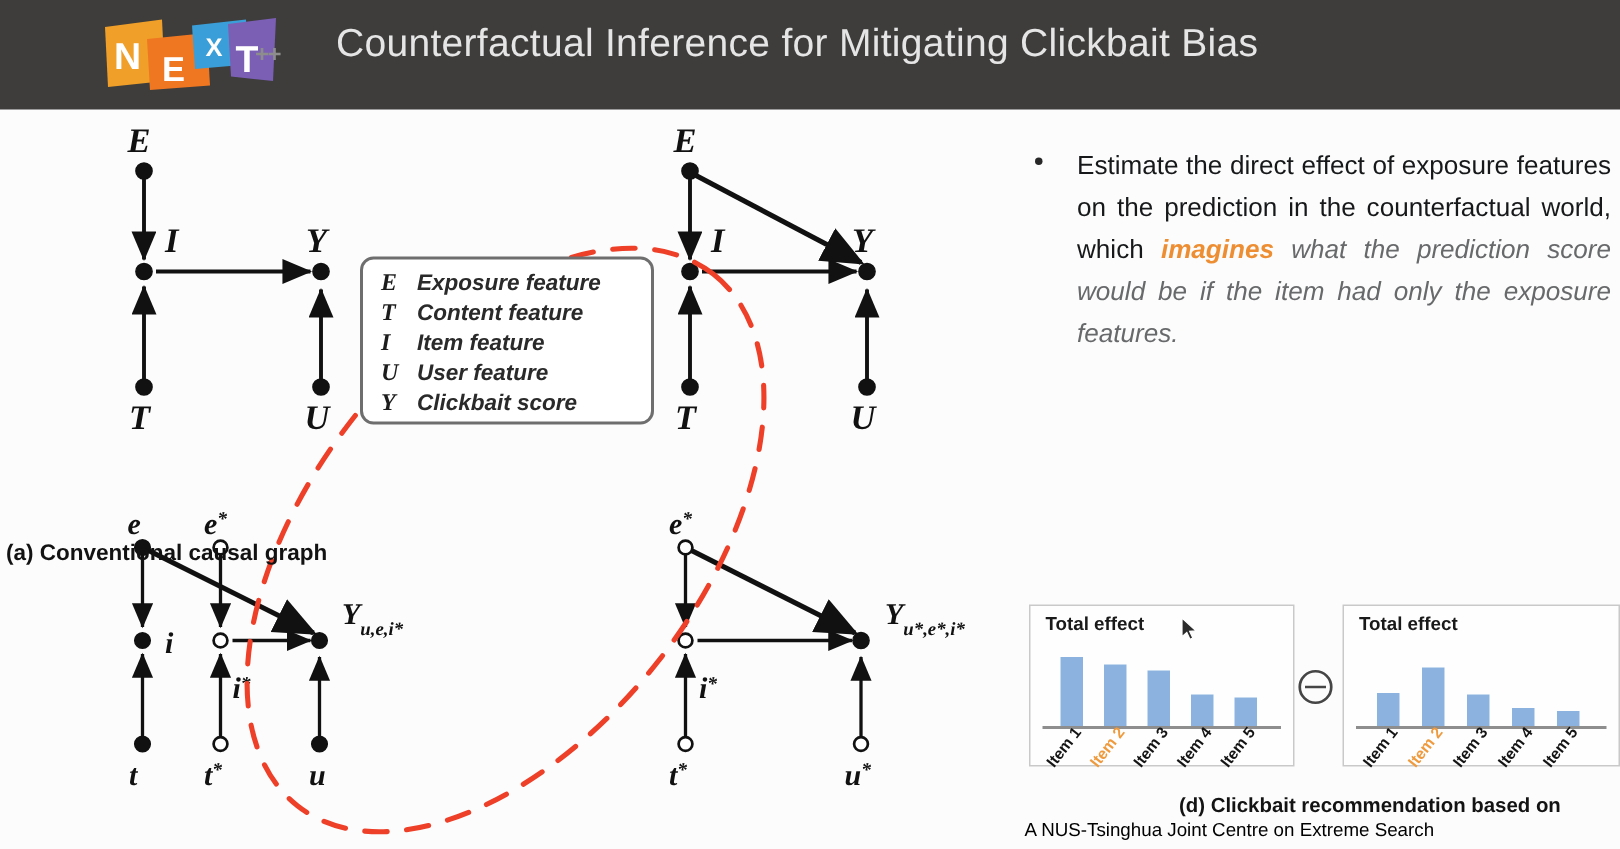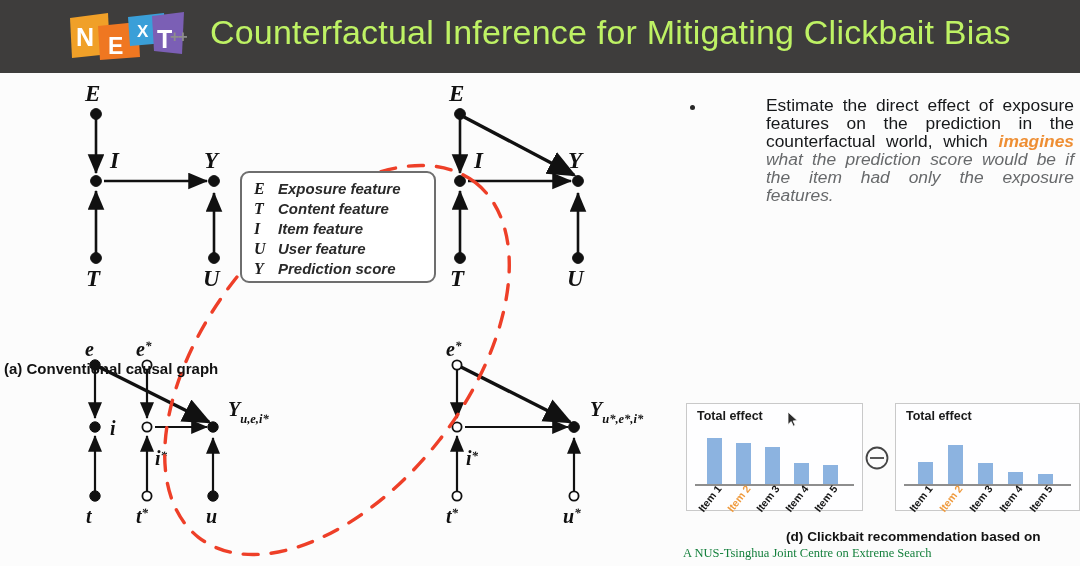--- a/index.html
+++ b/index.html
@@ -17,22 +17,22 @@
     background:#3e3d3c;
   }
   .logo{position:absolute;left:66px;top:10px;width:120px;height:52px;}
   .logo svg{display:block;}
   .logo-plus{
     position:absolute;left:104px;top:18px;
     color:#8d8d8d;font-size:16px;font-weight:bold;letter-spacing:-1px;
     font-family:"Liberation Sans",sans-serif;
   }
   .title{
-    position:absolute;left:210px;top:13px;
-    color:#bef264;font-size:34px;letter-spacing:.2px;
+    position:absolute;left:224px;top:13px;
+    color:#e5e5e5;font-size:26px;letter-spacing:.2px;
     font-family:"Liberation Sans",sans-serif;
     white-space:nowrap;
   }
 
   
   .figure{position:absolute;left:0;top:73px;width:676px;height:493px;}
   .figure svg{display:block;position:absolute;left:0;top:0;}
 
   .cap{
     position:absolute;font-weight:bold;color:#121212;
@@ -60,22 +60,22 @@
 
   
   .bullets{position:absolute;left:682px;top:96px;width:392px;}
   .bullet{position:relative;padding-left:36px;margin-bottom:22px;}
   .bullet .dot{
     position:absolute;left:8px;top:9px;width:5px;height:5px;
     border-radius:50%;background:#272727;
   }
   .btext{
     font-family:"Liberation Sans",sans-serif;
-    font-size:17.4px;line-height:18px;color:#16181a;
-    text-align:justify;text-align-last:left;margin-left:48px;
+    font-size:17.4px;line-height:28px;color:#16181a;
+    text-align:justify;text-align-last:left;
   }
   .or{color:#ee8e33;font-style:italic;font-weight:bold;}
   .gi{color:#67696b;font-style:italic;}
   .oi{color:#eda05a;font-style:italic;}
 
   
   .charts{position:absolute;left:686px;top:403px;width:394px;height:97px;}
   .chartbox{
     position:absolute;top:0;height:108px;
     border:1px solid #c9c9c9;background:#fefeff;box-sizing:border-box;
@@ -104,21 +104,21 @@
   }
   .cursor{position:absolute;left:100px;top:7px;}
 
   .figcap{
     position:absolute;left:786px;top:529px;
     font-family:"Liberation Sans",sans-serif;font-weight:bold;font-size:13.6px;
     color:#131313;white-space:nowrap;
   }
   .footer{
     position:absolute;left:683px;top:546px;
-    font-family:Liberation Serif, serif;font-size:12.5px;color:#15803d;
+    font-family:Liberation Sans, sans-serif;font-size:12.5px;color:#000000;
     white-space:nowrap;
   }
 </style>
 </head>
 <body>
 
 <div id="slide">
 
   <div class="header">
     <div class="logo">
@@ -253,21 +253,21 @@
       <div class="legendrow">
         <span class="lsym">I</span>
         <span class="ltxt">Item feature</span>
       </div>
       <div class="legendrow">
         <span class="lsym">U</span>
         <span class="ltxt">User feature</span>
       </div>
       <div class="legendrow">
         <span class="lsym">Y</span>
-        <span class="ltxt">Prediction score</span>
+        <span class="ltxt">Clickbait score</span>
       </div>
     </div>
 
     <div class="cap cap-a">(a) Conventional causal graph</div>
 
   </div>
 
   <div class="bullets">
     <div class="bullet">
       <span class="dot"></span>

